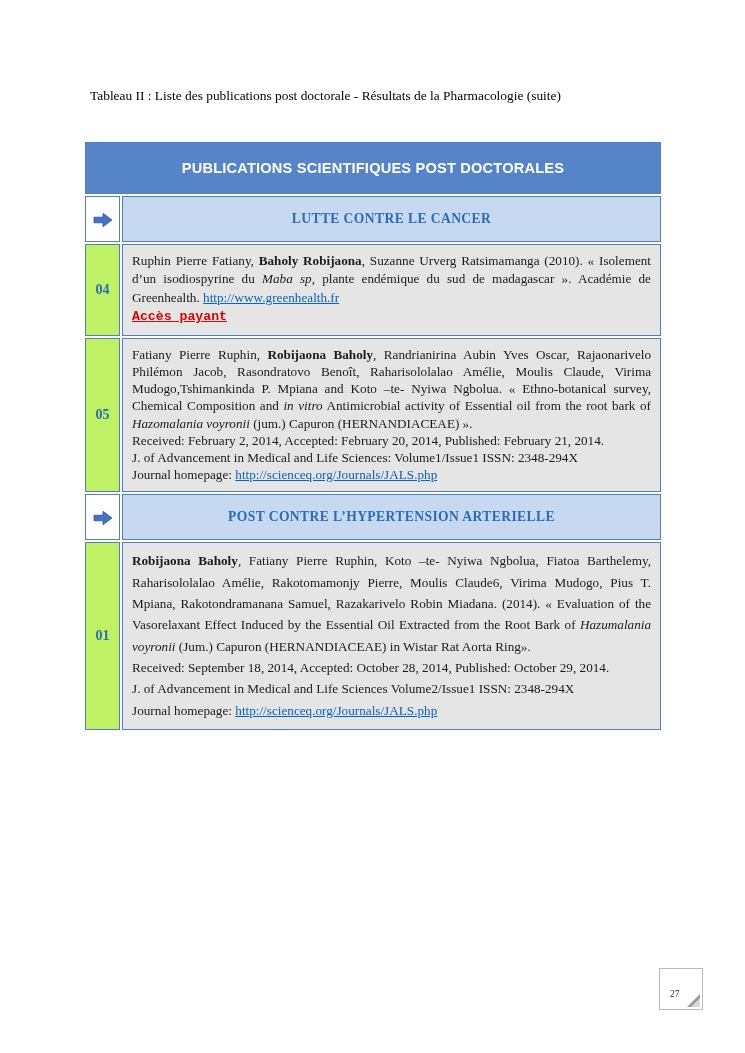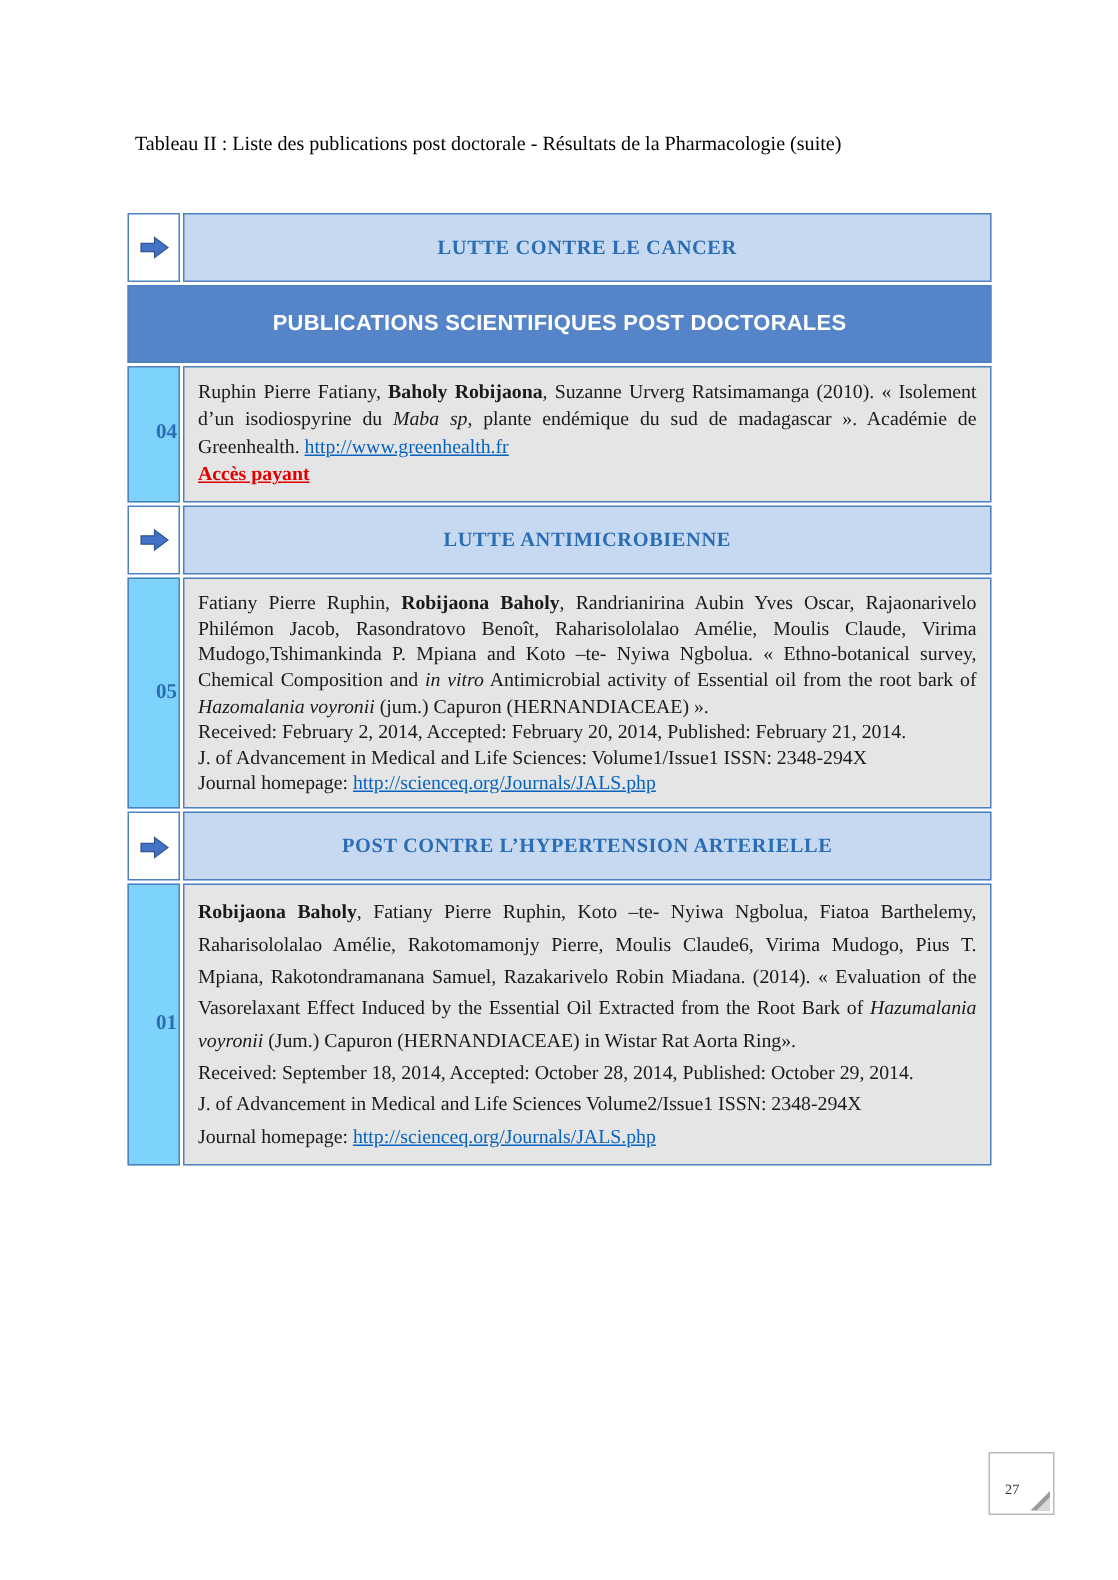--- a/index.html
+++ b/index.html
@@ -52,25 +52,25 @@
   .section-cell {
     background: #C7D9F1;
     color: #2A6DB4;
     font-weight: bold;
     font-size: 13.6px;
     text-align: center;
     letter-spacing: 0.4px;
     height: 42px;
   }
   .num-cell {
-    background: #7dd3fc;
+    background: #bef264;
     color: #2A6DB4;
     font-weight: bold;
     font-size: 14px;
-    text-align: right;
+    text-align: center;
   }
   .text-cell {
     background: #e5e5e5;
     font-size: 13.2px;
     line-height: 1.4;
     text-align: justify;
     padding: 7px 9px 8px 9px;
     vertical-align: top;
   }
   .text-cell.tight { line-height: 1.3; }
@@ -80,20 +80,21 @@
   .text-cell a.link {
     color: #0563C1;
     text-decoration: underline;
     cursor: pointer;
   }
   .text-cell a.redlink {
     color: #E00000;
     font-weight: bold;
     text-decoration: underline;
     cursor: pointer;
+    font-family: Liberation Mono, monospace;
   }
   .arrow-icon-svg { display: inline-block; vertical-align: middle; }
   .page-num-box {
     position: absolute;
     left: 659px;
     top: 968px;
     width: 42px;
     height: 40px;
     border: 1px solid #b9b9b9;
     background: #ffffff;
@@ -131,45 +132,37 @@
   <div class="caption">Tableau II : Liste des publications post doctorale - Résultats de la Pharmacologie (suite)</div>
 
   <table class="pub-table">
     <colgroup>
         <col style="width:35px">
         <col>
       </colgroup>
 
     <tbody>
         <tr>
+      <td class="header-cell" colspan="2">PUBLICATIONS SCIENTIFIQUES POST DOCTORALES</td>
+    </tr>
+
+    <tr>
       <td class="arrow-cell">
         <svg class="arrow-icon-svg" width="20" height="16" viewBox="0 0 20 16">
           <path d="M1 5.2 H10 V1.3 L19 8 L10 14.7 V10.8 H1 Z" fill="#4472C4" stroke="#2F5597" stroke-width="0.8"></path>
         </svg>
       </td>
       <td class="section-cell">LUTTE CONTRE LE CANCER</td>
     </tr>
 
     <tr>
-      <td class="header-cell" colspan="2">PUBLICATIONS SCIENTIFIQUES POST DOCTORALES</td>
-    </tr>
-
-    <tr>
       <td class="num-cell">04</td>
       <td class="text-cell"><span>Ruphin Pierre Fatiany, </span><span class="b">Baholy Robijaona</span><span>, Suzanne Urverg Ratsimamanga (2010). « Isolement d’un isodiospyrine du </span><span class="i">Maba sp</span><span>, plante endémique du sud de madagascar ». Académie de Greenhealth. </span><a class="link" href="#">http://www.greenhealth.fr</a><br><a class="redlink" href="#">Accès payant</a></td>
     </tr>
 
-    <tr>
-      <td class="arrow-cell">
-        <svg class="arrow-icon-svg" width="20" height="16" viewBox="0 0 20 16">
-          <path d="M1 5.2 H10 V1.3 L19 8 L10 14.7 V10.8 H1 Z" fill="#4472C4" stroke="#2F5597" stroke-width="0.8"></path>
-        </svg>
-      </td>
-      <td class="section-cell">LUTTE ANTIMICROBIENNE</td>
-    </tr>
 
     <tr>
       <td class="num-cell">05</td>
       <td class="text-cell tight"><span>Fatiany Pierre Ruphin, </span><span class="b">Robijaona Baholy</span><span>, Randrianirina Aubin Yves Oscar, Rajaonarivelo Philémon Jacob, Rasondratovo Benoît, Raharisololalao Amélie, Moulis Claude, Virima Mudogo,Tshimankinda P. Mpiana and Koto –te- Nyiwa Ngbolua. « Ethno-botanical survey, Chemical Composition and </span><span class="i">in vitro</span><span> Antimicrobial activity of Essential oil from the root bark of </span><span class="i">Hazomalania voyronii</span><span> (jum.) Capuron (HERNANDIACEAE) ».</span><br><span> Received: February 2, 2014, Accepted: February 20, 2014, Published: February 21, 2014.</span><br><span>J. of Advancement in Medical and Life Sciences: Volume1/Issue1 ISSN: 2348-294X</span><br><span>Journal homepage: </span><a class="link" href="#">http://scienceq.org/Journals/JALS.php</a></td>
     </tr>
 
     <tr>
       <td class="arrow-cell">
         <svg class="arrow-icon-svg" width="20" height="16" viewBox="0 0 20 16">
           <path d="M1 5.2 H10 V1.3 L19 8 L10 14.7 V10.8 H1 Z" fill="#4472C4" stroke="#2F5597" stroke-width="0.8"></path>

